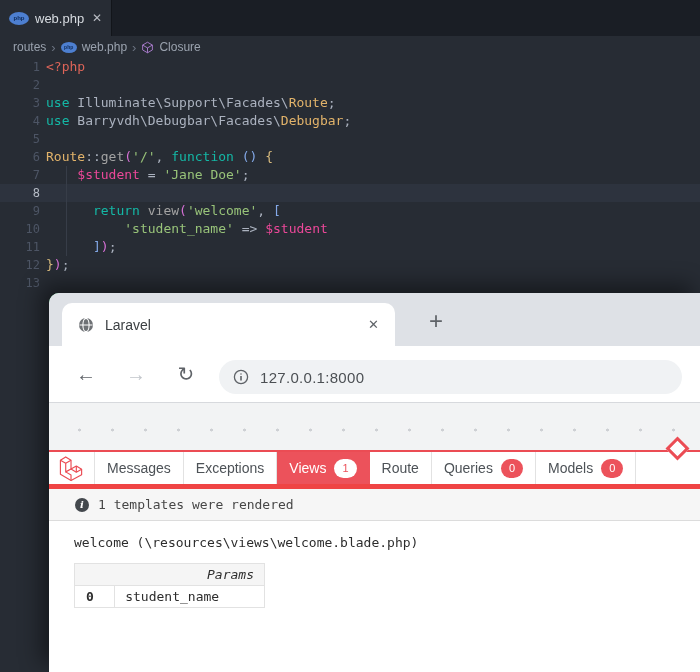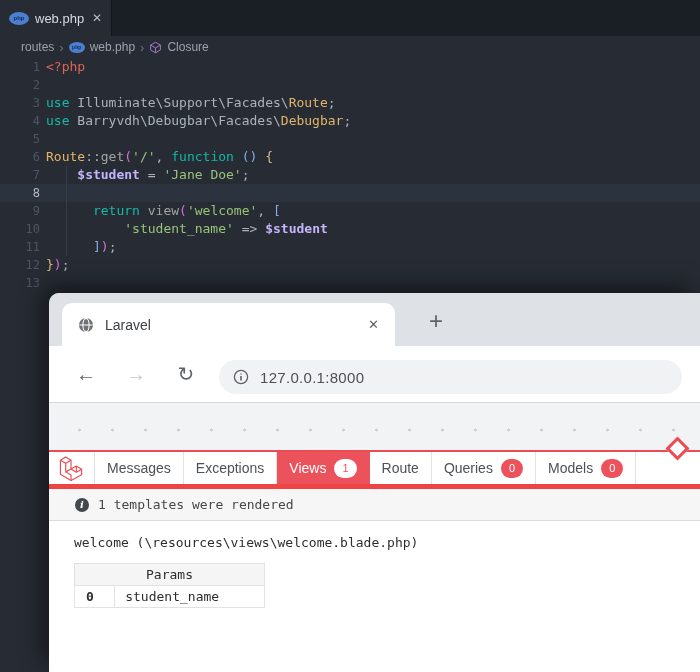--- a/index.html
+++ b/index.html
@@ -16,38 +16,38 @@
   }
   .php-badge {
     display:inline-flex; align-items:center; justify-content:center;
     width:20px; height:13px; border-radius:50%; background:#4d7fd0;
     color:#0e2a57; font-size:6px; font-weight:bold; letter-spacing:0; flex:0 0 auto;
   }
   .php-badge.small { width:16px; height:11px; font-size:5px; }
   .vs-tab-label { font-size:13px; color:#d7dbe0; }
   .vs-tab-close { margin-left:auto; font-size:12px; color:#b8bcc3; cursor:pointer; }
   .vs-breadcrumb {
-    position:absolute; top:36px; left:8px; right:0; height:22px; background:#272c34;
+    position:absolute; top:36px; left:0; right:0; height:22px; background:#272c34;
     display:flex; align-items:center; gap:5px; padding-left:13px;
     font-size:12px; color:#9aa2ae;
   }
   .crumb-sep { color:#6c7482; font-size:13px; }
   .vs-code { position:absolute; top:58px; left:0; right:0; font-family:"DejaVu Sans Mono",monospace; }
   .code-line { display:flex; height:18px; line-height:18px; white-space:pre; }
   .code-line.active { background:#2d333e; }
   .gutter { width:40px; flex:0 0 40px; text-align:right; color:#4d5565; font-size:12px; }
   .code-line.active .gutter { color:#b6bcc6; }
   .code-text { margin-left:6px; font-size:13px; color:#abb2bf; }
   .tk-phptag { color:#dd6458; }
   .tk-kw   { color:#14b8a6; }
   .tk-fg   { color:#abb2bf; }
   .tk-cls  { color:#e2b36a; }
   .tk-fn   { color:#a3a3a3; }
   .tk-str  { color:#98c379; }
-  .tk-var  { color:#c4b5fd;font-weight:bold; }
+  .tk-var  { color:#ec4899; }
   .tk-b1   { color:#d7ba7d; }
   .tk-b2   { color:#d670d6; }
   .tk-b3   { color:#84a9e8; }
   .indent-guide { position:absolute; left:66px; top:166px; width:1px; height:90px; background:#373d48; }
 
   
   .browser {
     position:absolute; left:49px; top:293px; width:651px; height:379px;
     background:#86efac; border-top-left-radius:10px; overflow:hidden;
     box-shadow:-8px -8px 22px rgba(0,0,0,.45);
@@ -108,21 +108,21 @@
   .info-icon {
     width:14px; height:14px; border-radius:50%; background:#43484d; color:#fff;
     font-size:10px; font-weight:bold; display:flex; align-items:center; justify-content:center;
     font-family:"DejaVu Serif",serif; font-style:italic;
   }
   .db-body { padding:14px 0 0 25px; }
   .db-template { font-family:"DejaVu Sans Mono",monospace; font-size:13px; color:#2d2d2d; }
   .db-table { margin-top:13px; border-collapse:collapse; font-family:"DejaVu Sans Mono",monospace; font-size:13px; color:#2d2d2d; }
   .db-table th {
     background:#f5f5f5; border:1px solid #e2e2e2; font-weight:normal;
-    text-align:center; padding:3px 10px; width:190px;
+    text-align:right; padding:3px 10px; width:190px;font-style:italic;
   }
   .db-table td { border:1px solid #e2e2e2; padding:3px 10px; background:#fff; }
   .db-table td.idx { font-weight:bold; padding:3px 11px; }
   svg { display:block; }
 </style>
 </head>
 <body>
 
 <div class="screen">
 

